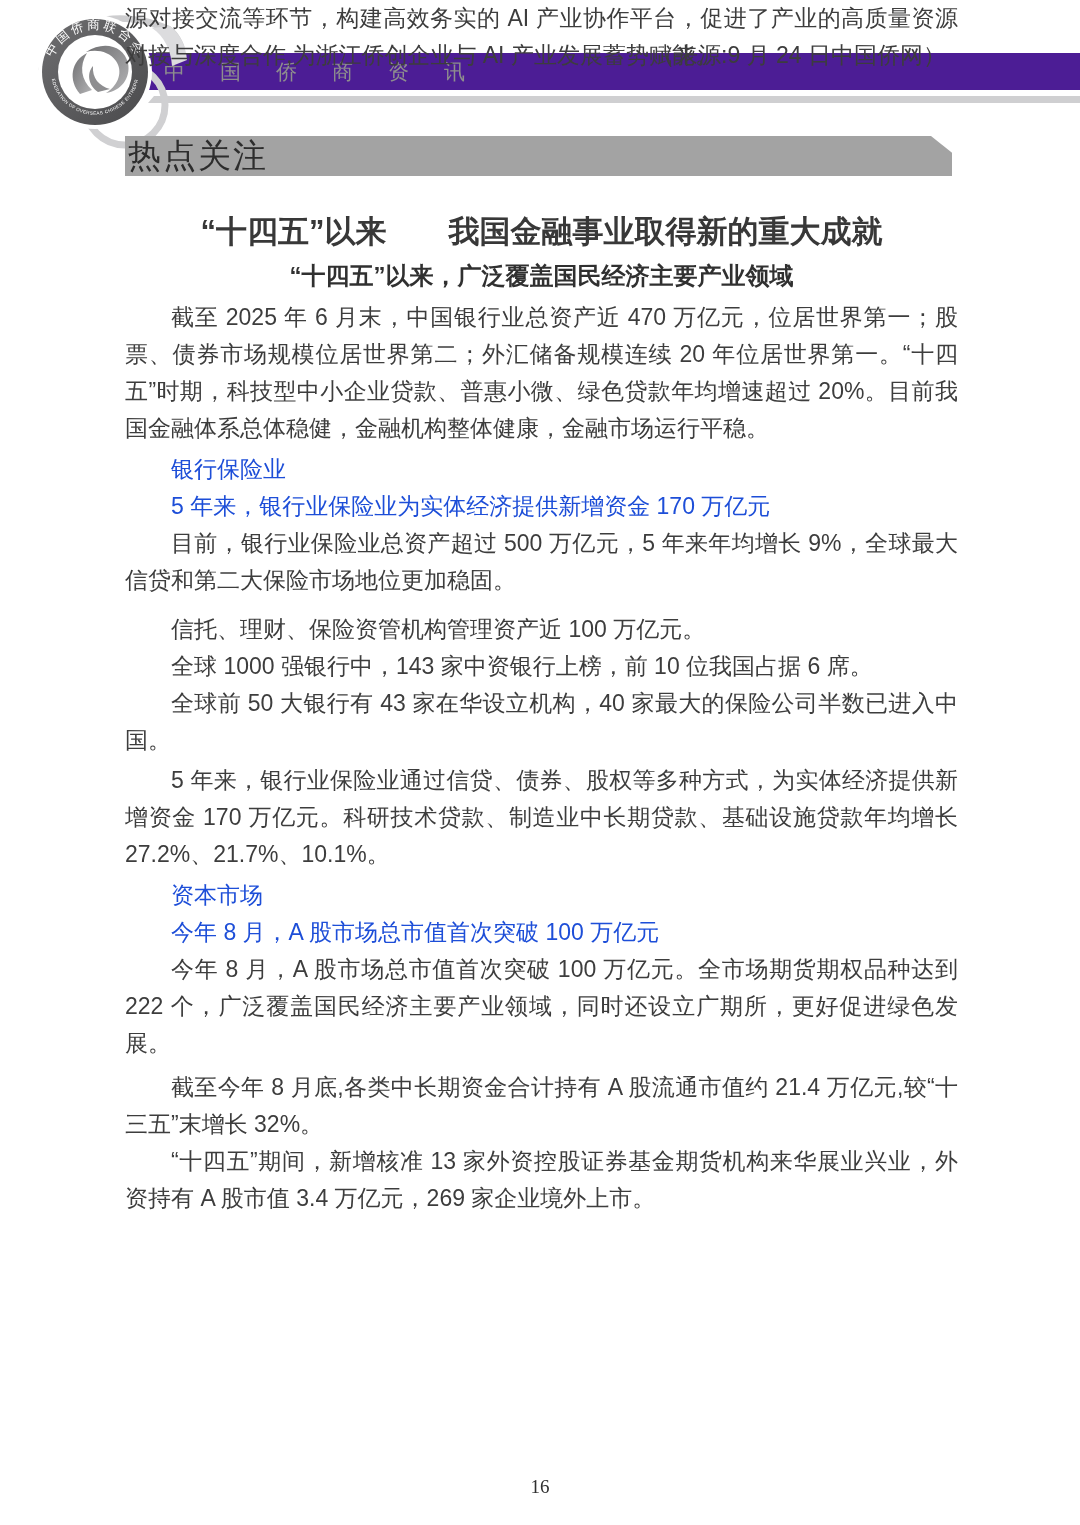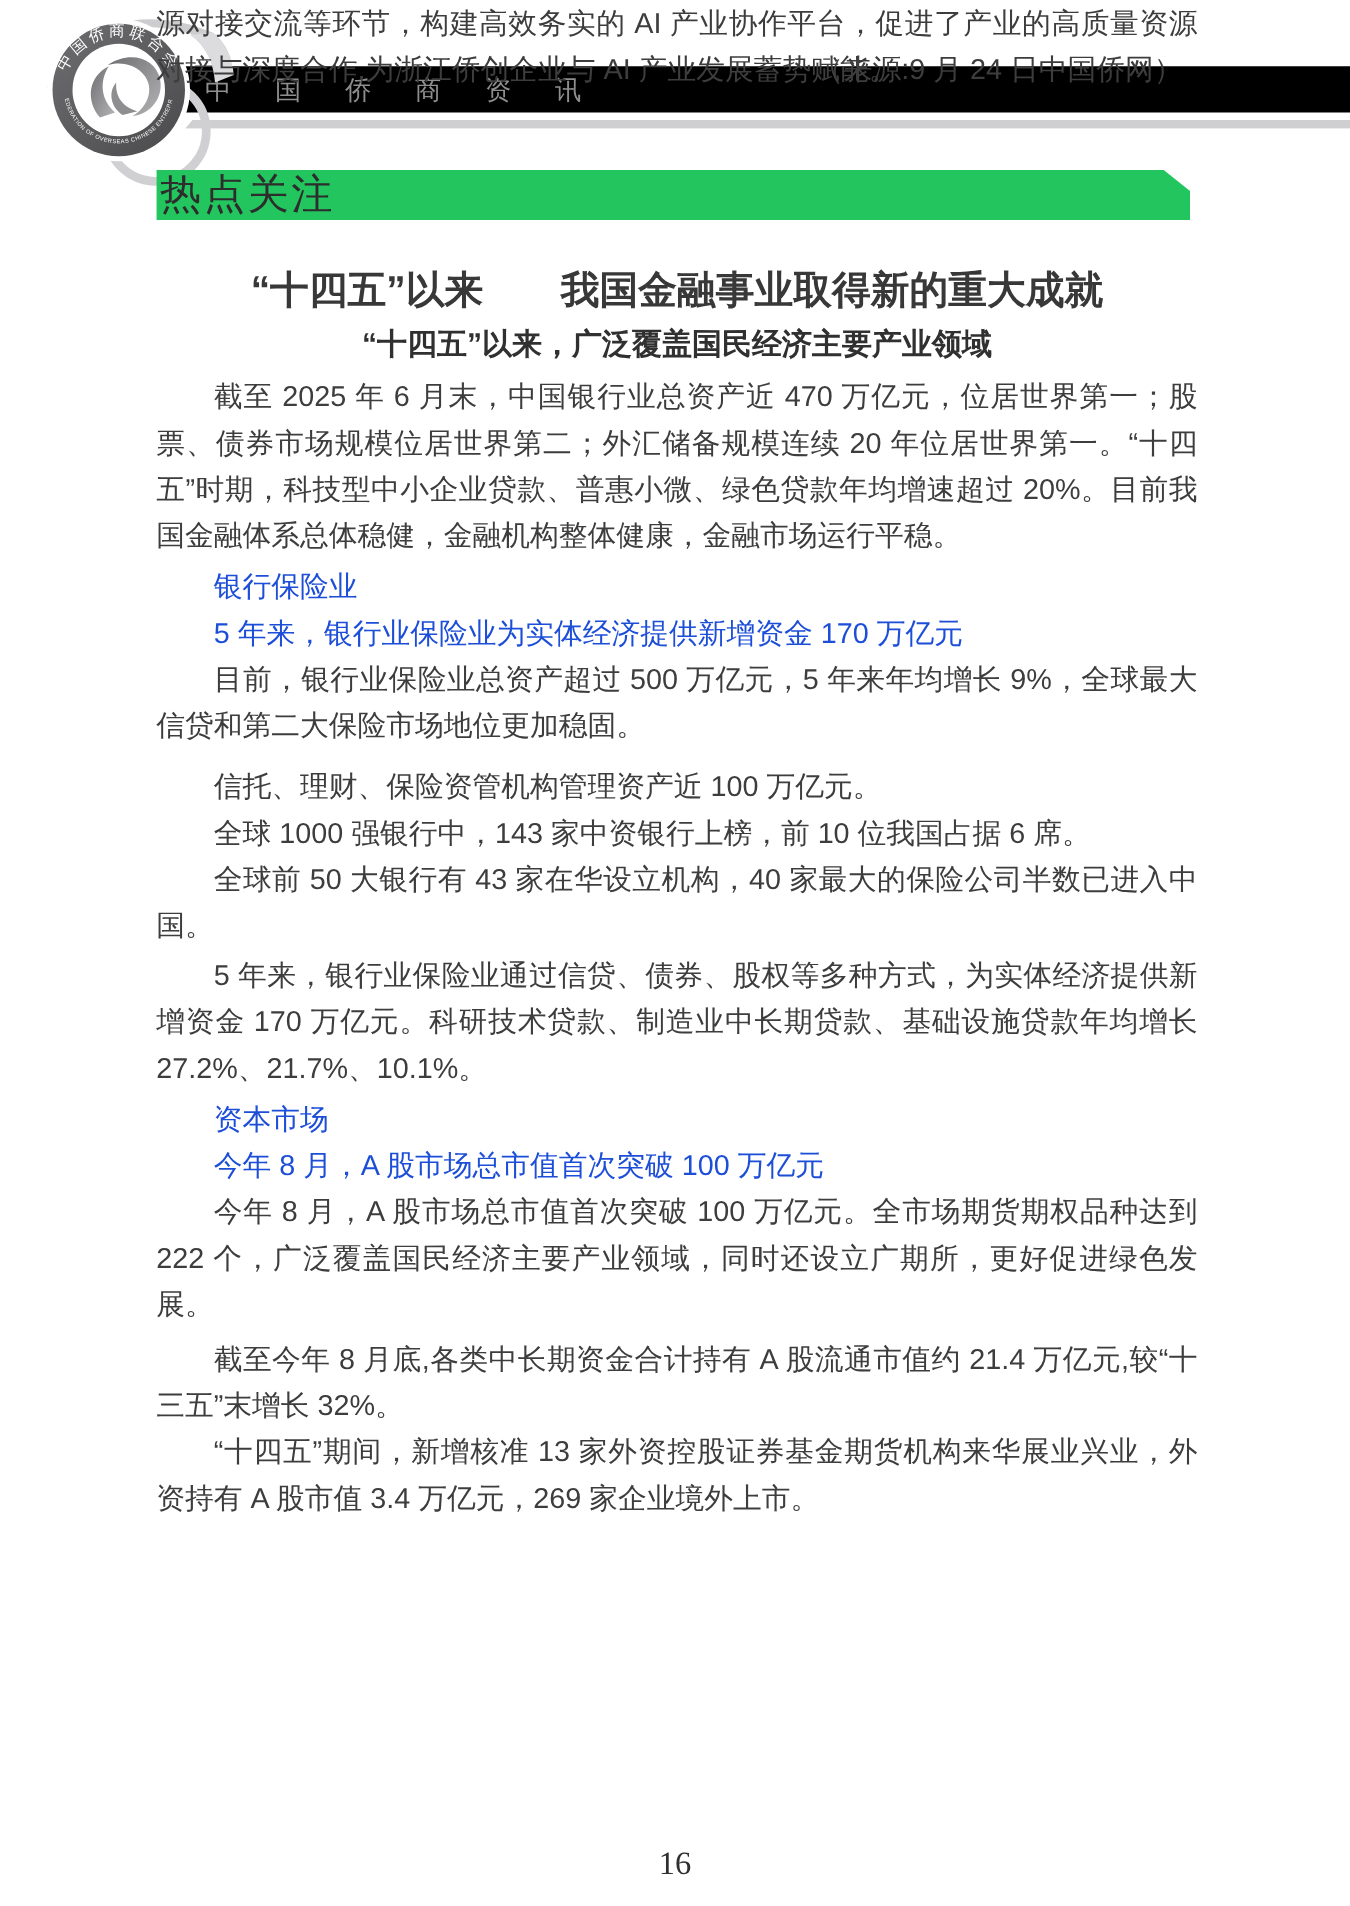--- a/index.html
+++ b/index.html
@@ -6,21 +6,21 @@
   .page{
     position:relative;
     width:1080px;height:1525px;
     background:#ffffff;
     font-family:"Liberation Sans", sans-serif;
     overflow:hidden;
   }
   
   .masthead-bar{
     position:absolute;left:128px;right:0;top:53px;height:37px;
-    background:#000000;
+    background:#4c1d95;
   }
   .masthead-bar .masthead-text{
     position:absolute;left:36px;top:50%;transform:translateY(-50%);
     font-size:21px;color:#8e8e8e;letter-spacing:35px;white-space:nowrap;
   }
   .masthead-underline{
     position:absolute;left:148px;right:0;top:96px;height:7px;
     background:#cfcfd1;
     clip-path:polygon(6px 0,100% 0,100% 100%,0 100%);
   }
@@ -33,21 +33,21 @@
   }
   .content p{margin:0;}
   .indent{text-indent:2em;}
   .p-intro{margin-top:130px;position:relative;}
   .p-intro .source{
     position:absolute;right:12px;bottom:0;
     color:#3d3d3d;
   }
   .section-bar{
     margin-top:62px;height:40px;width:827px;
-    background:#22c55e;position:relative;
+    background:#a3a3a3;position:relative;
     clip-path:polygon(0 0,calc(100% - 21px) 0,100% 42%,100% 100%,0 100%);
   }
   .section-bar .section-label{
     font-family:"Liberation Serif", serif;
     font-size:33px;line-height:40px;color:#2d2d2d;
     padding-left:3px;letter-spacing:2px;
   }
   .title{
     margin:34px 0 0 0;font-size:31px;line-height:44px;
     font-weight:700;color:#383838;text-align:center;
@@ -61,21 +61,21 @@
   .mt3{margin-top:3px!important;}
   .mt4{margin-top:4px!important;}
   .mt7{margin-top:7px!important;}
   .mt12{margin-top:12px!important;}
   .mt20{margin-top:20px!important;}
   
   .page-number{
     position:absolute;left:0;right:0;top:1476px;
     text-align:center;
     font-family:"Liberation Serif", serif;
-    font-size:26px;color:#2f2f2f;
+    font-size:19px;color:#2f2f2f;
   }
 </style>
 </head>
 <body>
 
 <div class="page">
 
   <div class="masthead-bar">
     <span class="masthead-text">中国侨商资讯</span>
   </div>

